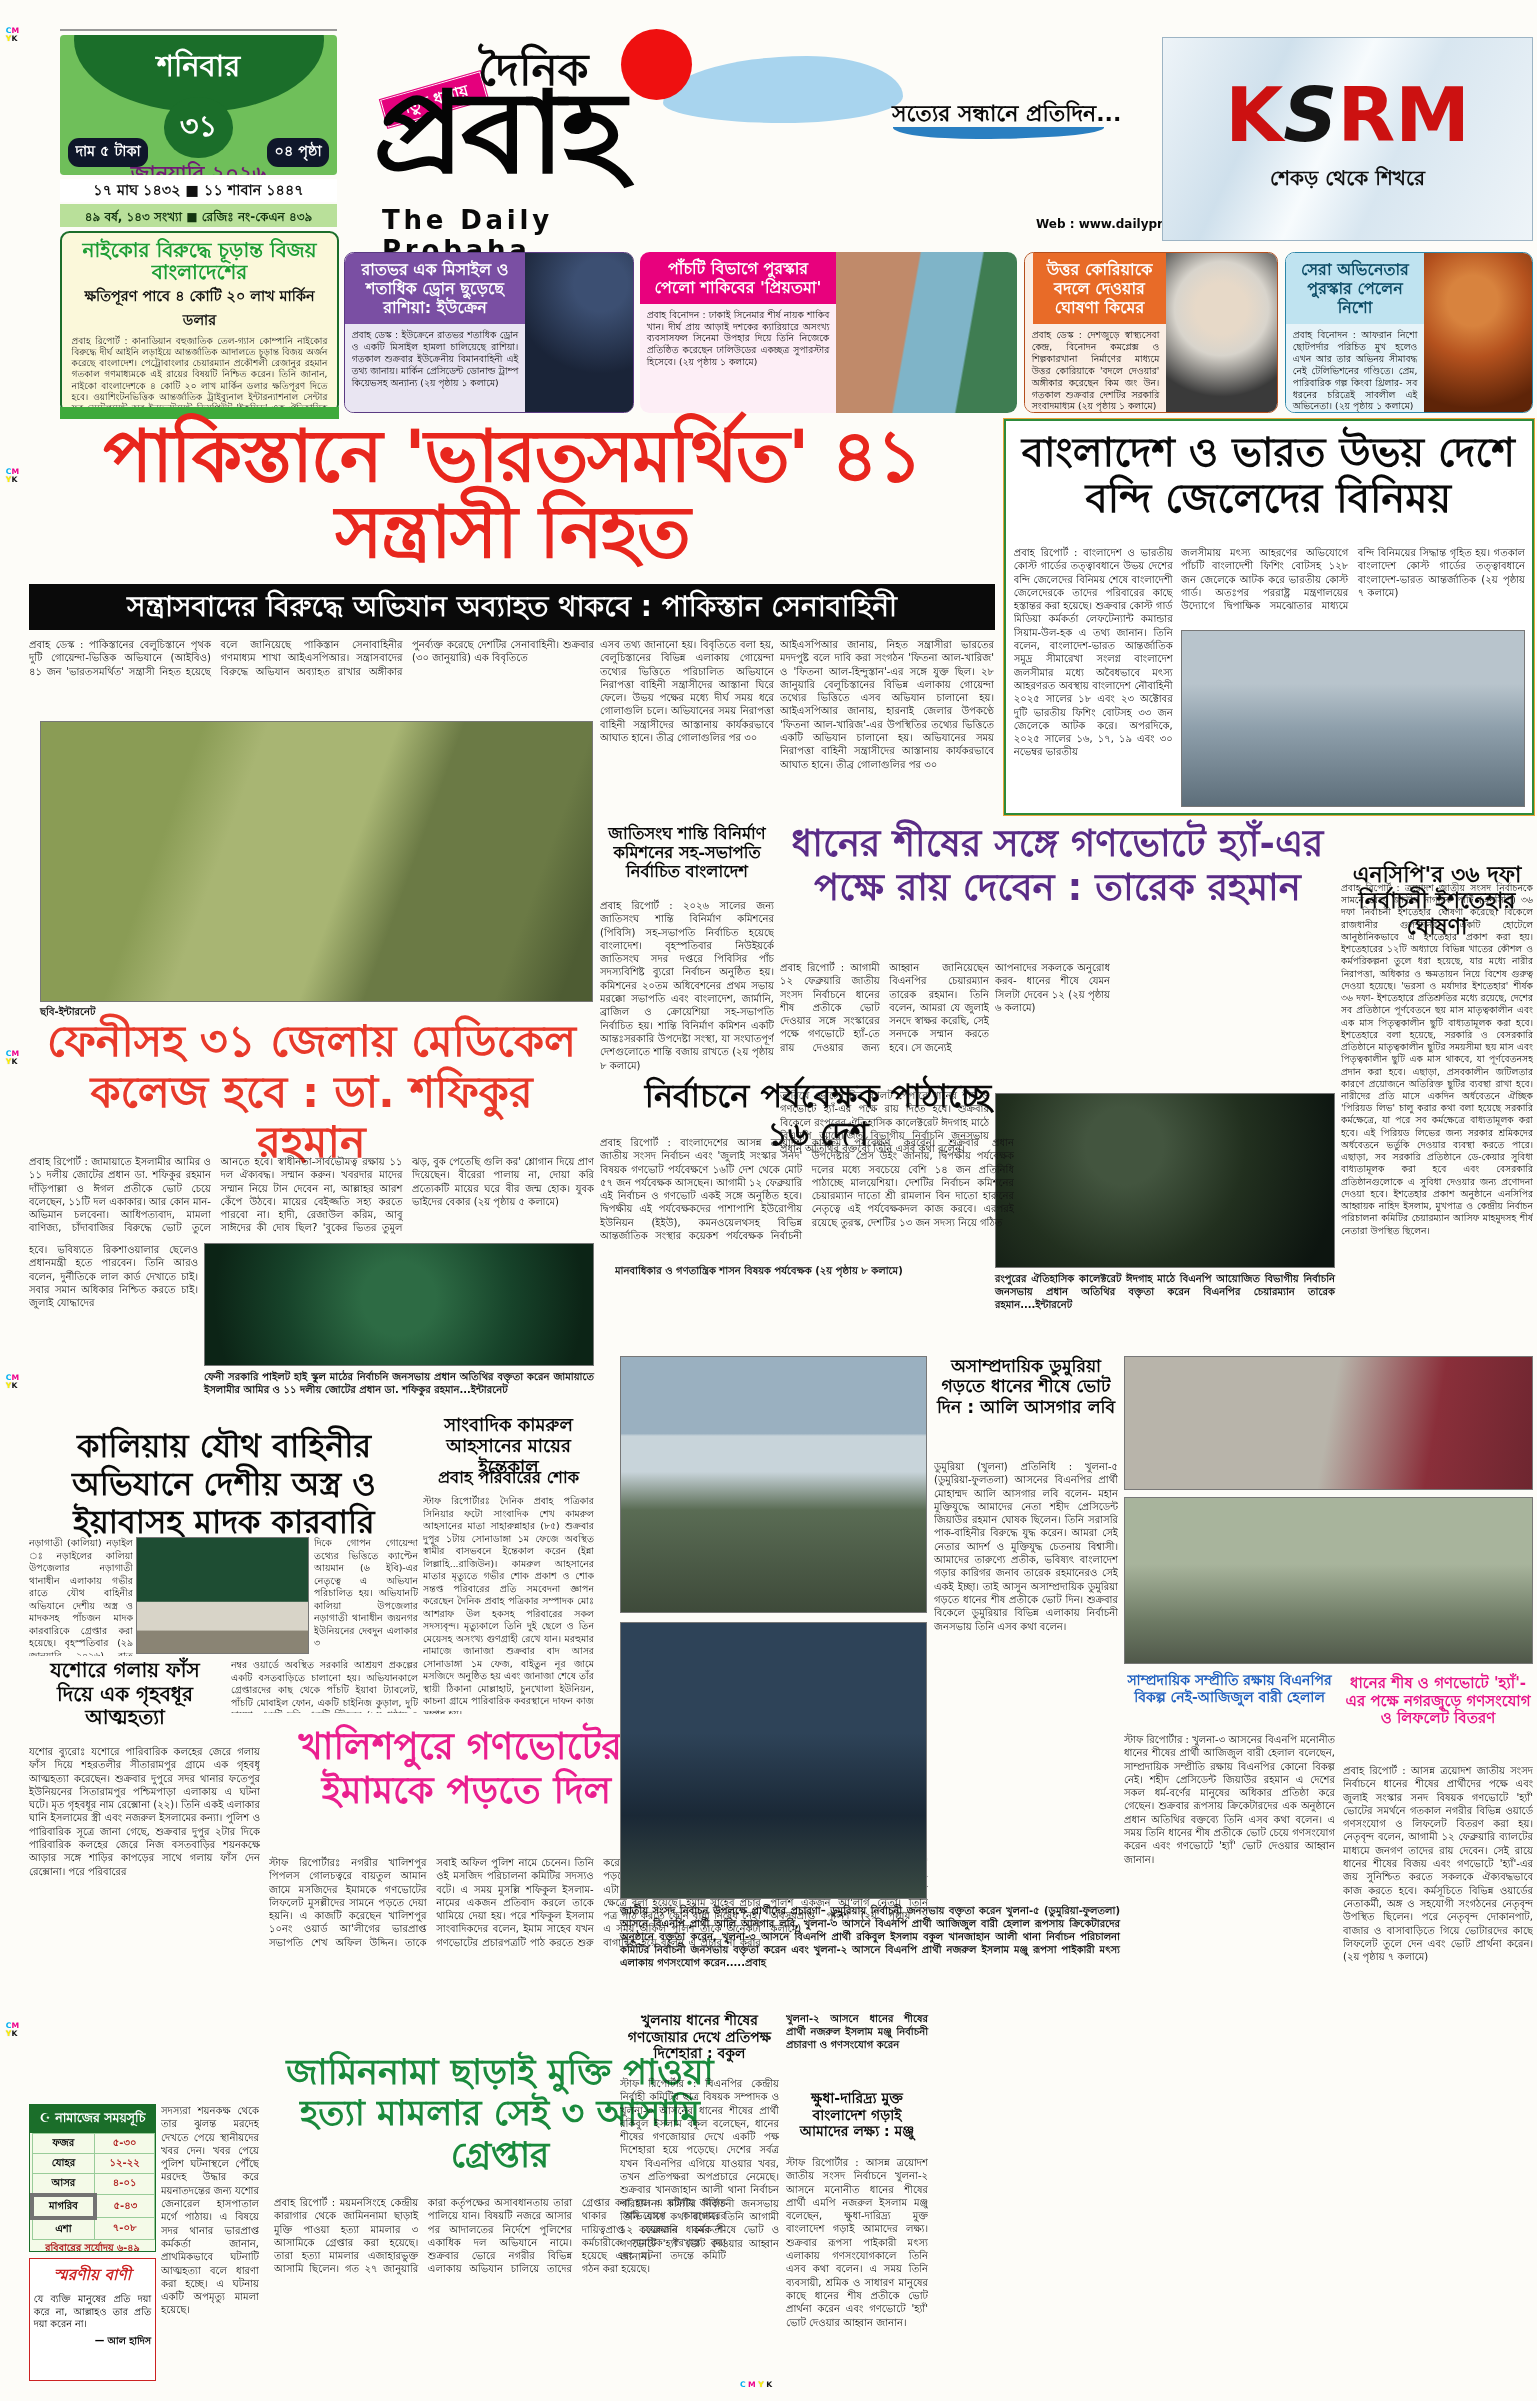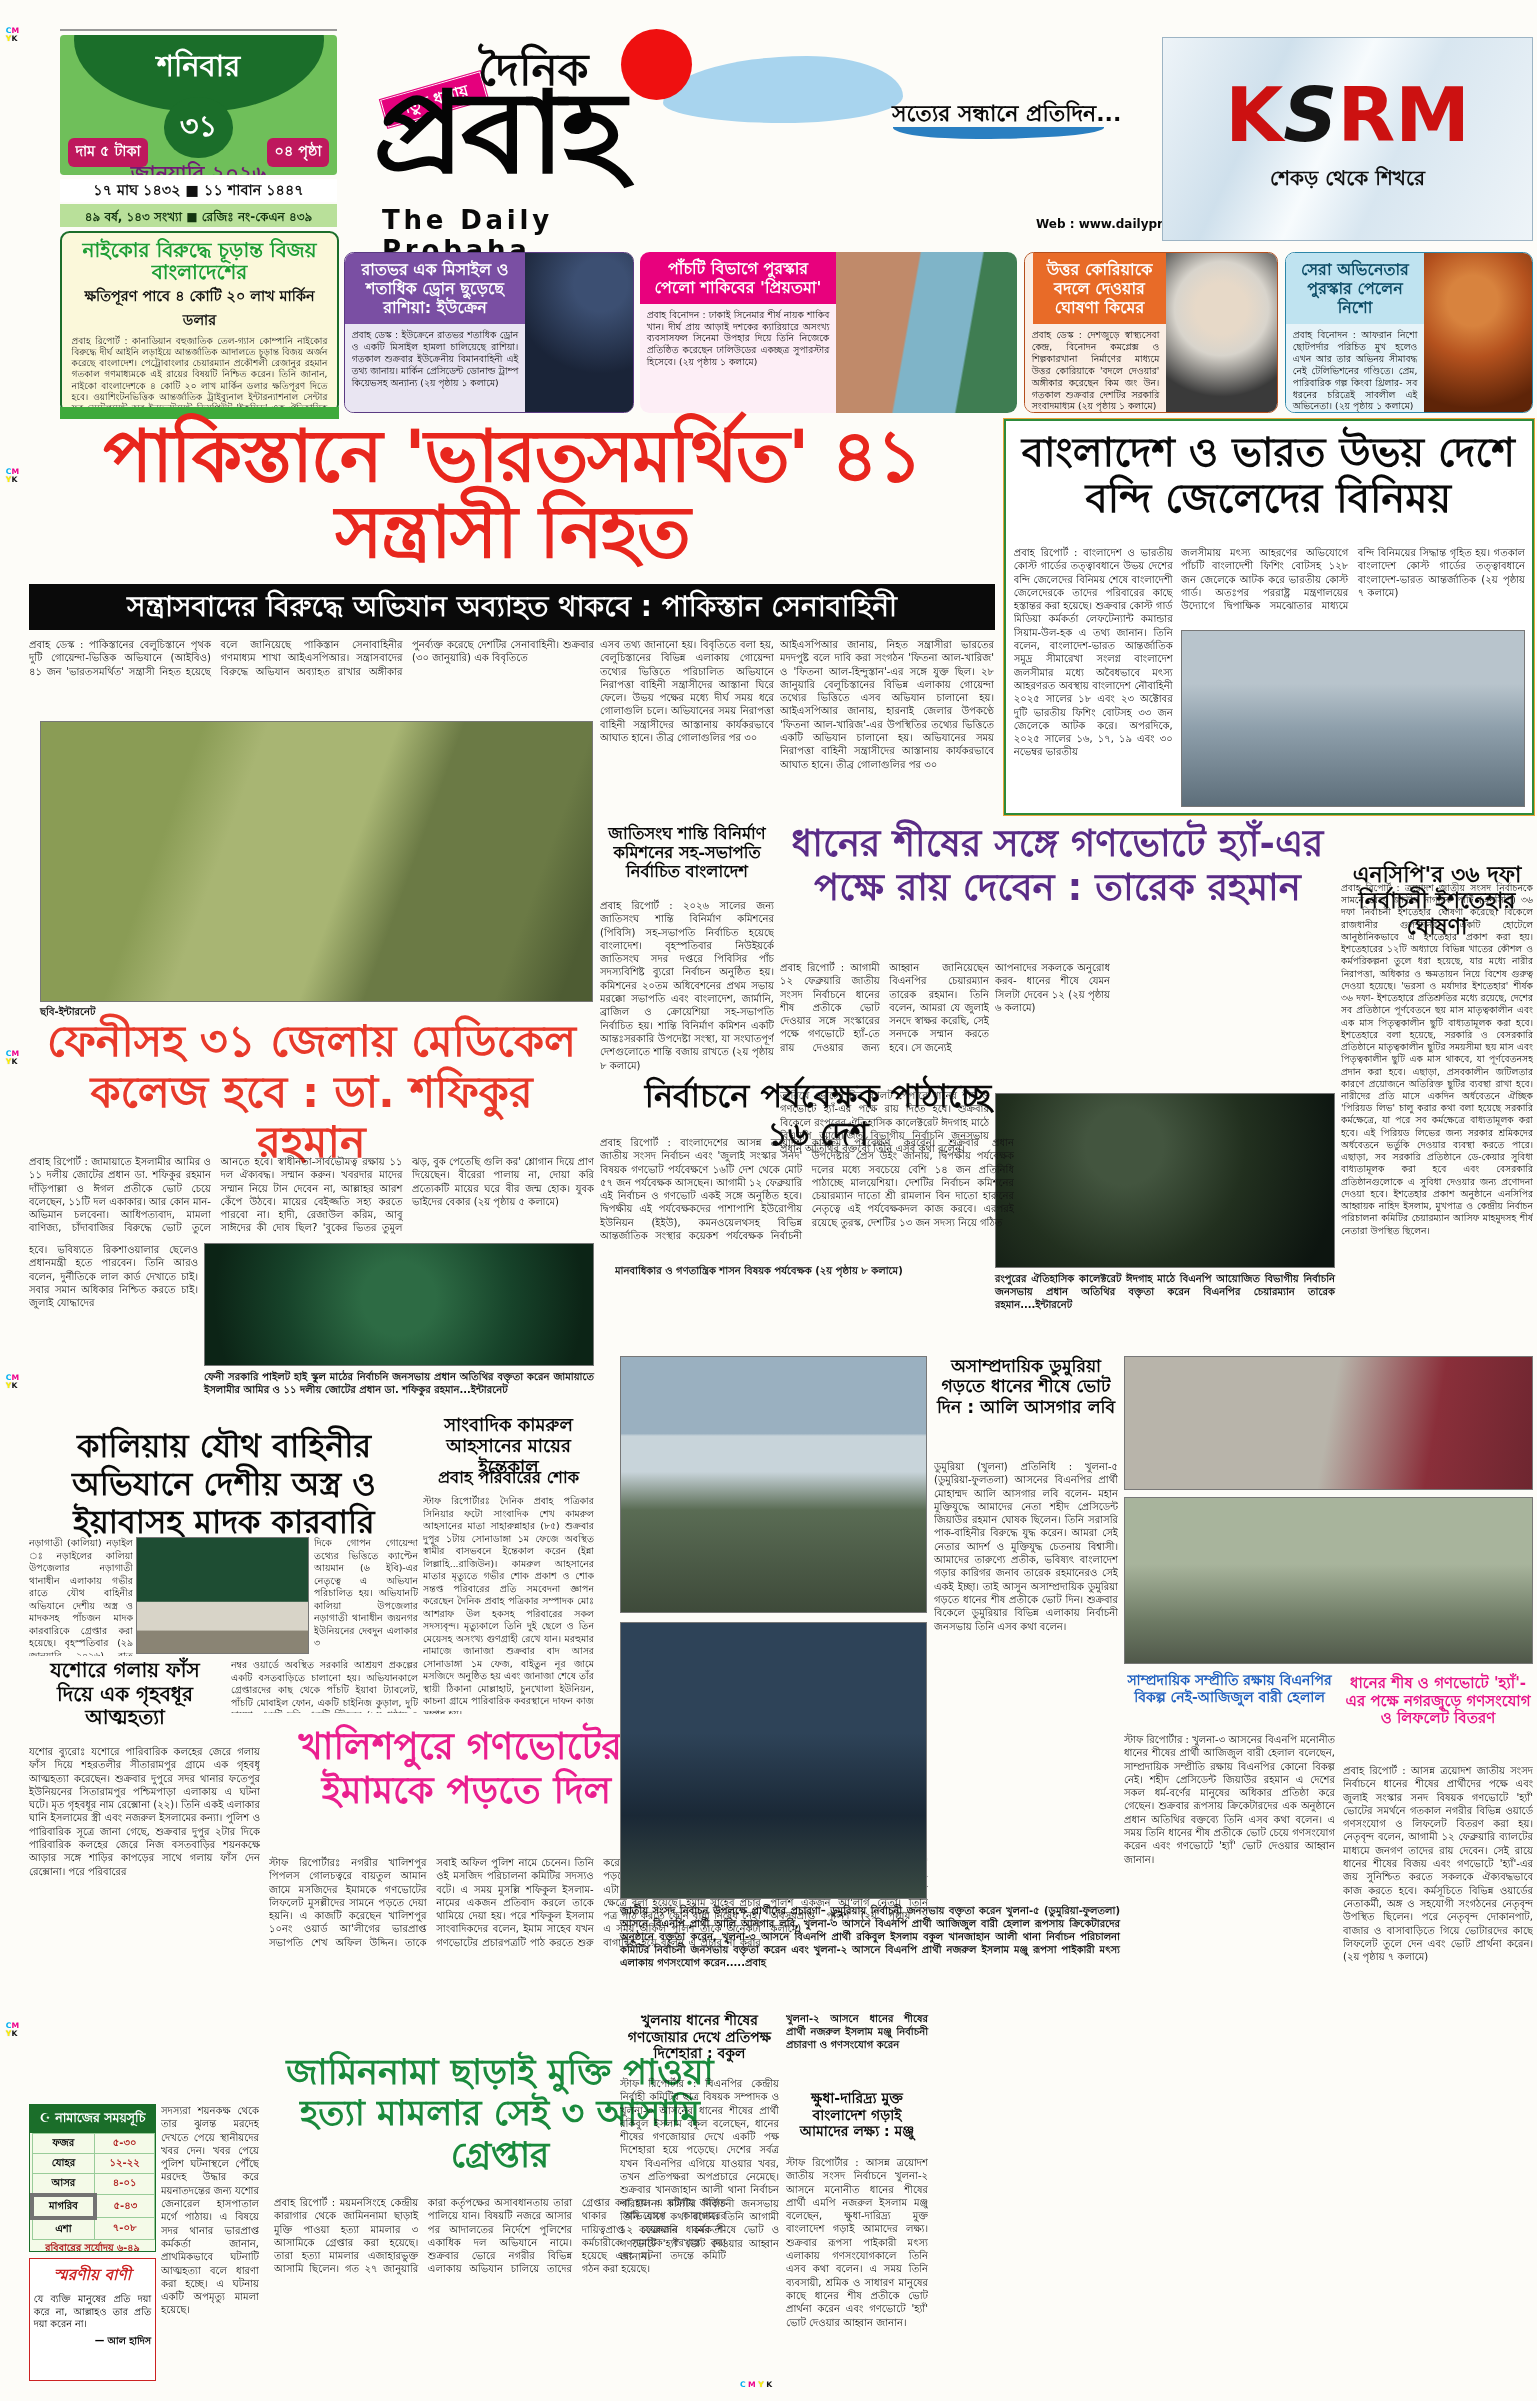--- a/index.html
+++ b/index.html
@@ -12,21 +12,21 @@
   .cols3{column-count:3;column-gap:9.6px;}
   .cols4{column-count:4;column-gap:9.6px;}
   .ph{position:absolute;border:1px solid #777;}
   .cap{font-size:10px;font-weight:bold;line-height:1.3;color:#111;text-align:justify;}
   
   .datebox{left:60px;top:35px;width:277px;height:140px;background:#6fbf5a;border-radius:3.8px;overflow:hidden;text-align:center;}
   .datebox .arc{position:absolute;left:50%;top:-67px;transform:translateX(-50%);width:250px;height:144px;background:#1b6e2a;border-radius:50%;}
   .db-day{position:relative;color:#fff;font-size:29px;font-weight:bold;margin-top:7.7px;}
   .db-num{position:relative;display:inline-block;margin-top:5.8px;background:#1b6e2a;color:#fff;font-size:29px;font-weight:bold;border-radius:50%;padding:5.8px 15.4px;}
   .db-month{position:relative;color:#701a75;font-size:21px;font-weight:bold;}
-  .db-chip{position:absolute;bottom:7.7px;background:#be185d;color:#fff;font-size:14.4px;font-weight:bold;padding:2.9px 7.7px;border-radius:6px;text-align:center;}
+  .db-chip{position:absolute;bottom:7.7px;background:#0f172a;color:#fff;font-size:14.4px;font-weight:bold;padding:2.9px 7.7px;border-radius:11px;text-align:center;}
   .db-dates{left:60px;top:179px;width:277px;height:23px;font-size:14.4px;font-weight:bold;color:#111;text-align:center;background:#fff;}
   .db-issue{left:60px;top:204px;width:277px;height:23px;font-size:12px;font-weight:bold;color:#12340f;text-align:center;background:#b9e09a;padding-top:3.8px;}
   
   .nico{left:60px;top:231px;width:279px;height:183px;background:#fbf8da;border:2.9px solid #1b6e2a;border-radius:9.6px;padding:5.8px 9.6px;overflow:hidden;}
   .nico-h{color:#1f9e32;font-size:20px;font-weight:bold;text-align:center;text-shadow:0 0 1.9px #fff;line-height:1.1;}
   .nico-s{color:#111;font-size:14.4px;font-weight:bold;text-align:center;margin:1.9px 0 2.9px;}
   .nico-b{font-size:9px;line-height:1.25;text-align:justify;color:#222;}
   .nico-bar{left:60px;top:407px;width:279px;height:11.5px;background:#3faa3c;}
   
   .tag{left:382px;top:85px;width:104px;height:29px;background:#e5007d;color:#fff;font-size:15.4px;font-weight:bold;text-align:center;line-height:29px;transform:rotate(-16deg);border:1.9px solid #fff;outline:1px solid #e5007d;}

